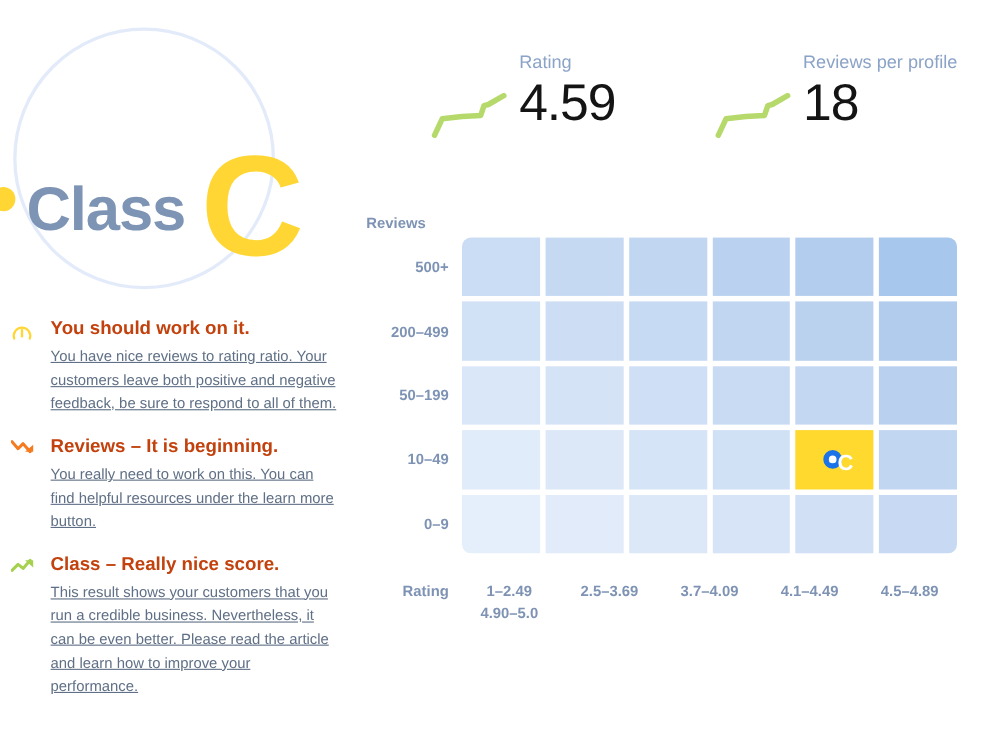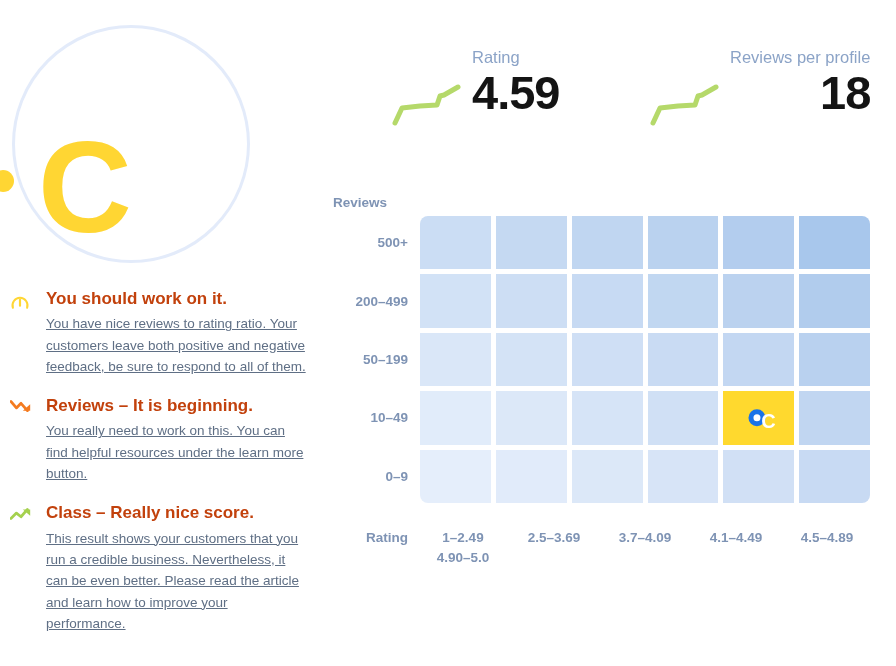--- a/index.html
+++ b/index.html
@@ -51,25 +51,25 @@
 
   
   .metric { position: absolute; display: flex; align-items: flex-start; }
   .metric-spark { margin-top: 36px; }
   .metric-text { margin-left: 10px; }
   .metric-label {
     font-size: 16.5px; color: #8ba3c7; line-height: 1.1;
     margin-bottom: 2px; white-space: nowrap;
   }
   .metric-value {
-    font-size: 47px; font-weight: bold; color: #141414;
+    font-size: 47px; font-weight: normal; color: #141414;
     line-height: 1.05; letter-spacing: -1px;
   }
   #metric-rating { left: 392px; top: 48px; }
-  #metric-reviews { left: 650px; top: 48px; text-align: right; }
+  #metric-reviews { left: 650px; top: 48px; }
 
   
   .hm-caption {
     position: absolute; left: 333px; top: 175px;
     font-size: 13.5px; font-weight: bold; color: #7e93b4; margin-top: 20px;
   }
   .hm-grid {
     position: absolute; left: 420px; top: 216px;
     width: 450px; height: 287px;
     display: grid;
@@ -118,20 +118,21 @@
 </style>
 </head>
 <body>
 
 <div id="root">
 
   <div>
     <div class="badge-circle"></div>
     <div class="badge-dot"></div>
     <div class="badge-text">
+      <span class="badge-word">Class</span>
       <span class="badge-letter">C</span>
     </div>
   </div>
 
   <div class="metric" id="metric-rating">
     <span class="metric-spark">
       <svg width="70" height="42" viewBox="0 0 70 42">
         <polyline points="3,39 10,24 28,22 45,21 48,12 52,11 66,3" fill="none" stroke="#b5d96a" stroke-width="5" stroke-linecap="round" stroke-linejoin="round"></polyline>
       </svg>
     </span>

